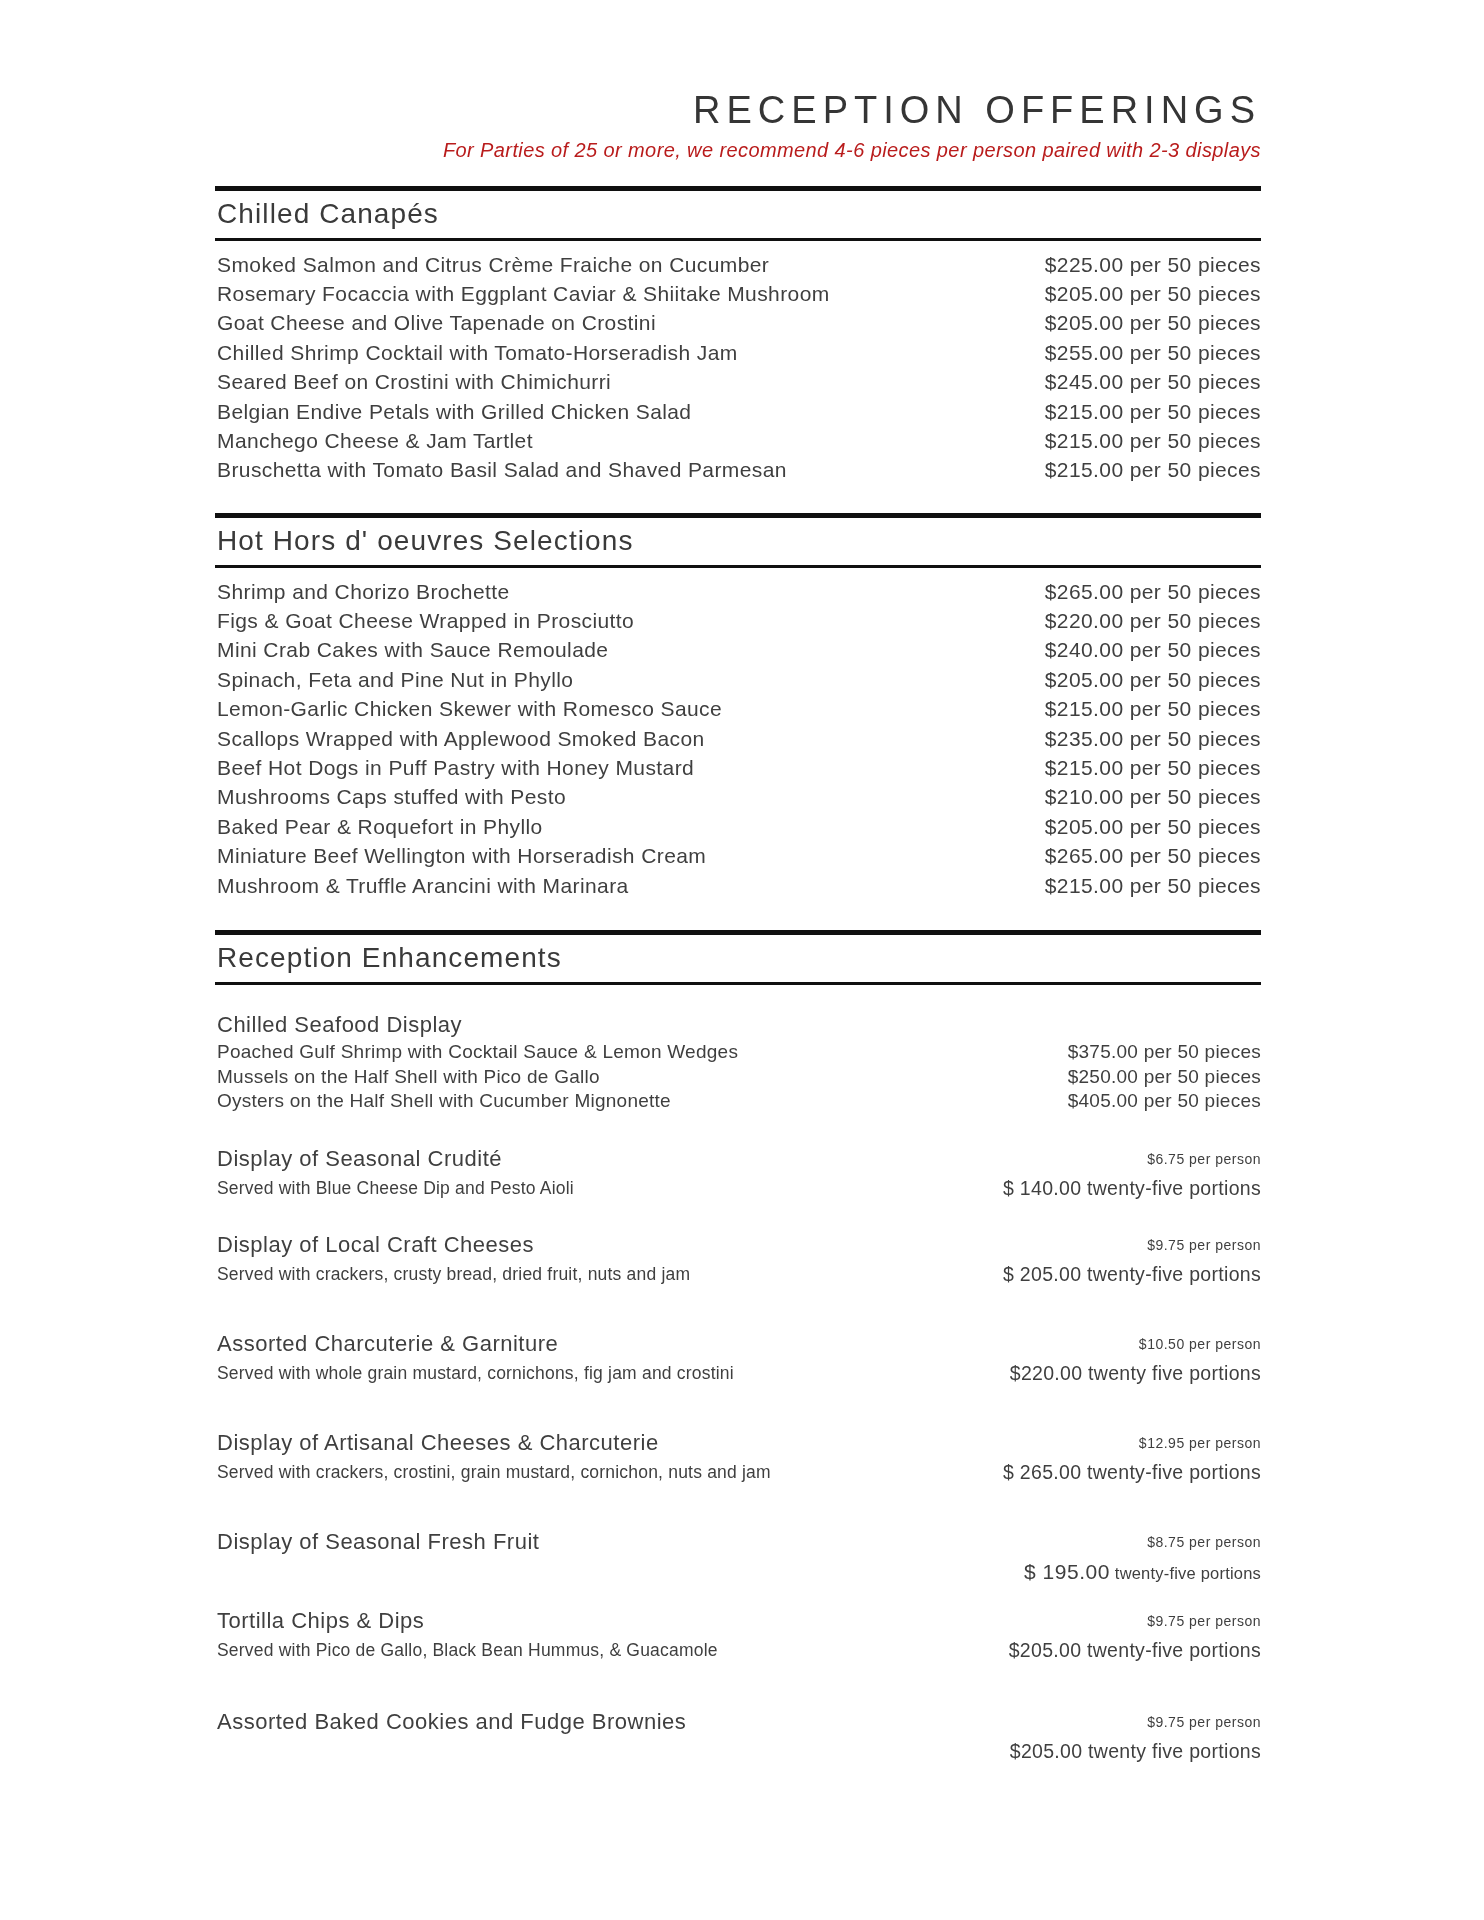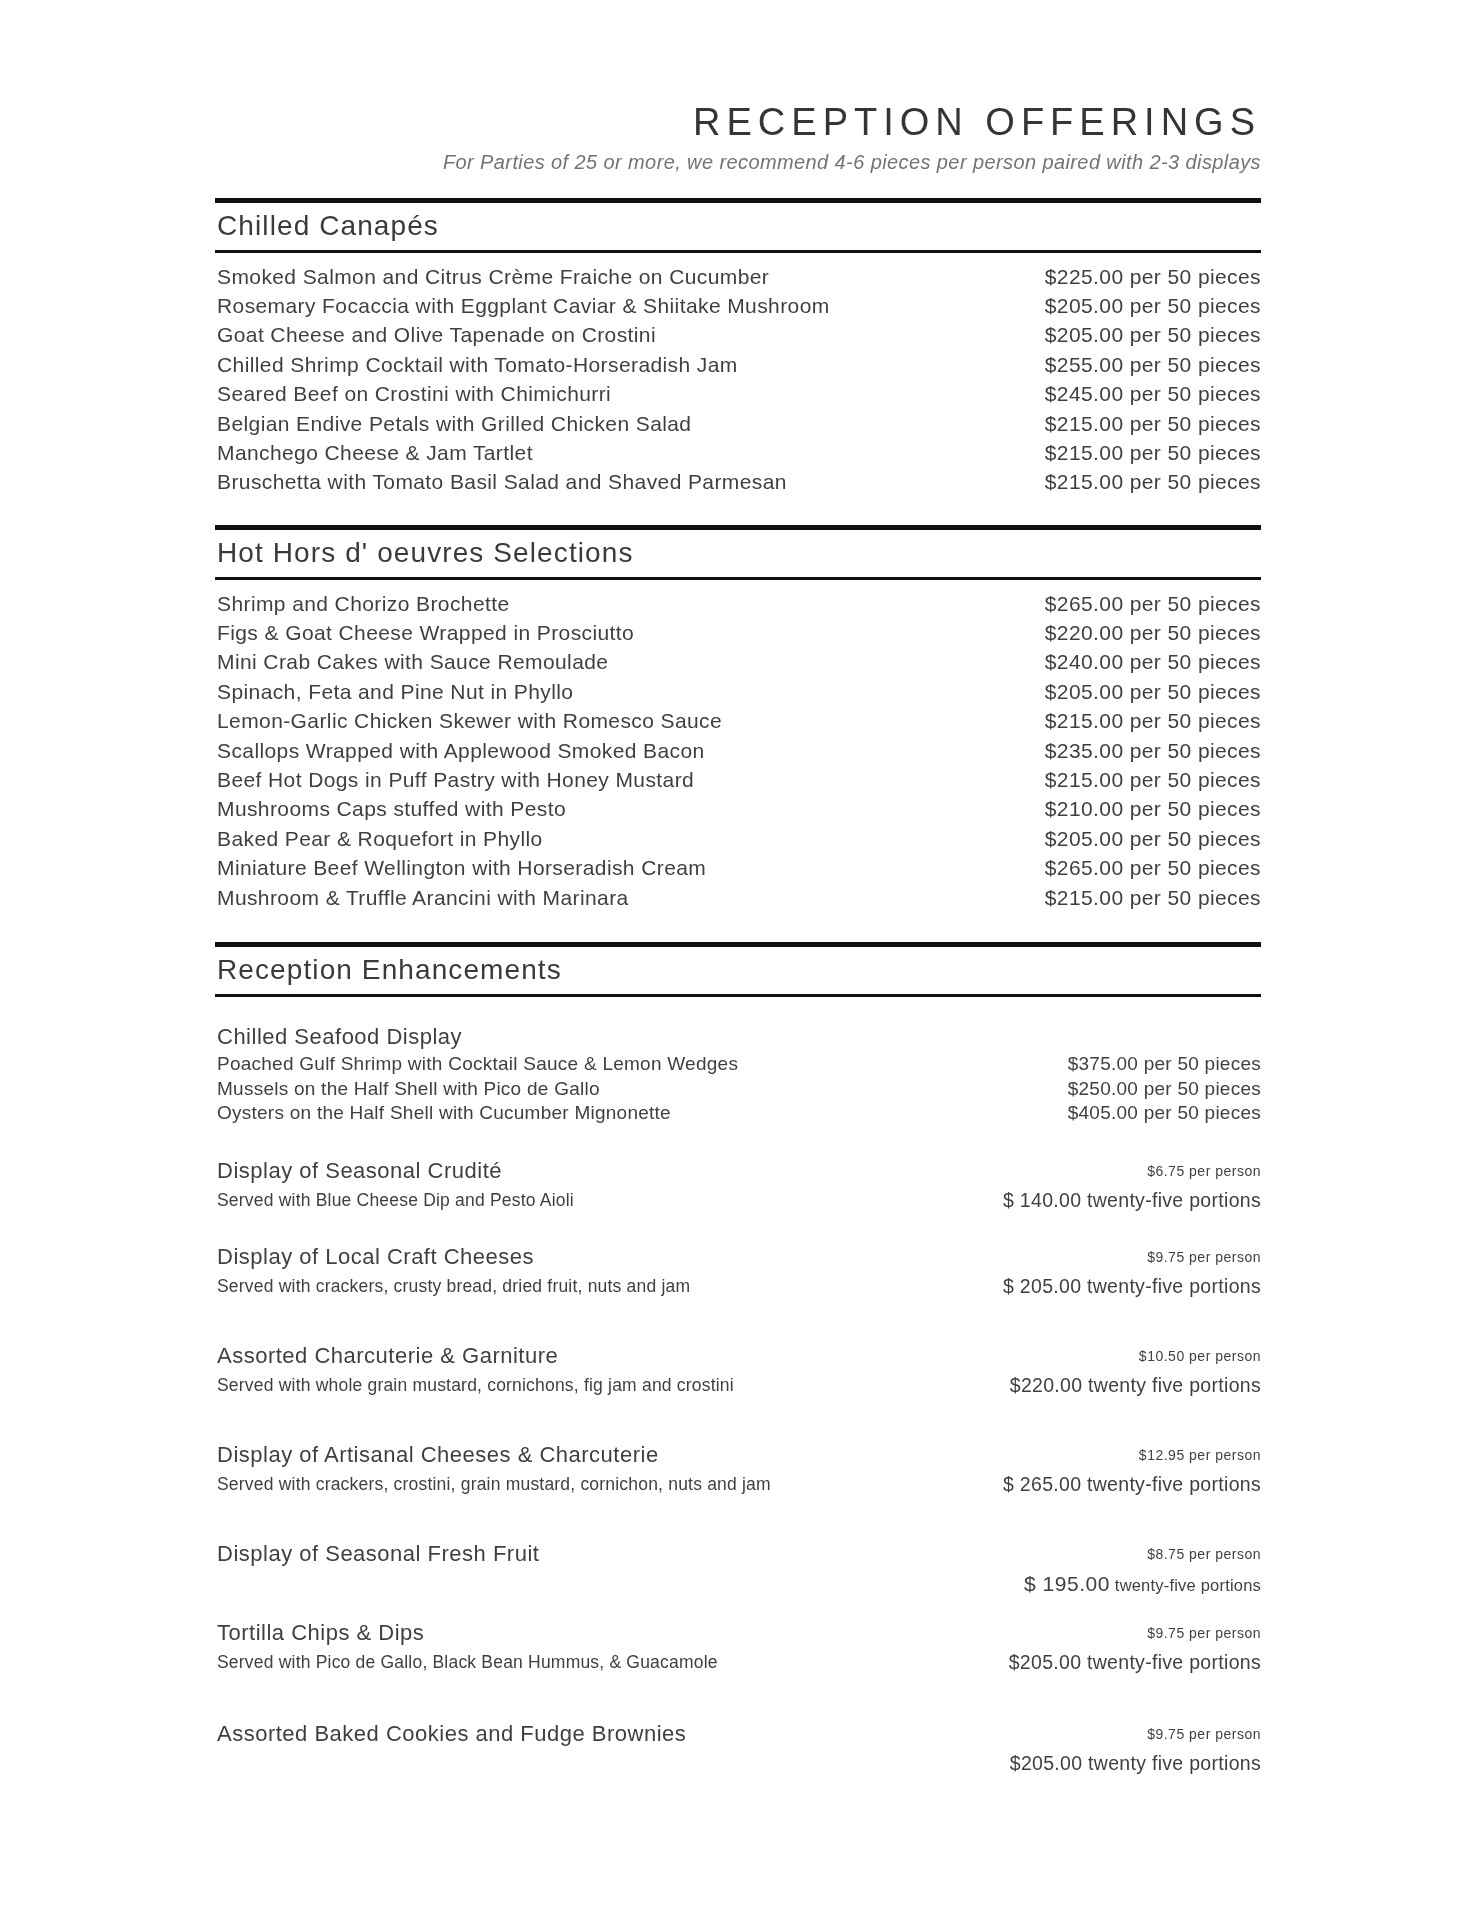--- a/index.html
+++ b/index.html
@@ -7,37 +7,37 @@
   .page {
     position:relative;
     width:1484px; height:1920px;
     background:#ffffff;
     font-family:"Liberation Sans", sans-serif;
     color:#3f3f3f;
     overflow:hidden;
   }
   .content {
     position:absolute;
-    left:215px; top:16px;
+    left:215px; top:4px;
     width:1046px;
   }
   .doc-header { margin-top:86px; text-align:right; }
   .doc-title {
     font-size:38px;
     font-weight:300;
     letter-spacing:6px;
     color:#353535;
     line-height:1.1;
     white-space:nowrap;
   }
   .doc-subtitle {
     font-size:20px;
     font-style:italic;
     letter-spacing:0.4px;
-    color:#737373;
+    color:#b91c1c;
     margin-top:7px;
   }
   .rule-thick { height:5px; background:#101010; }
   .rule-thin  { height:3px; background:#101010; }
   .section { margin-top:0; }
   .sec1 .rule-thick { margin-top:24px; }
   .sec2 .rule-thick { margin-top:14px; }
   .sec3 .rule-thick { margin-top:16px; }
   .section-title {
     font-size:28px;

